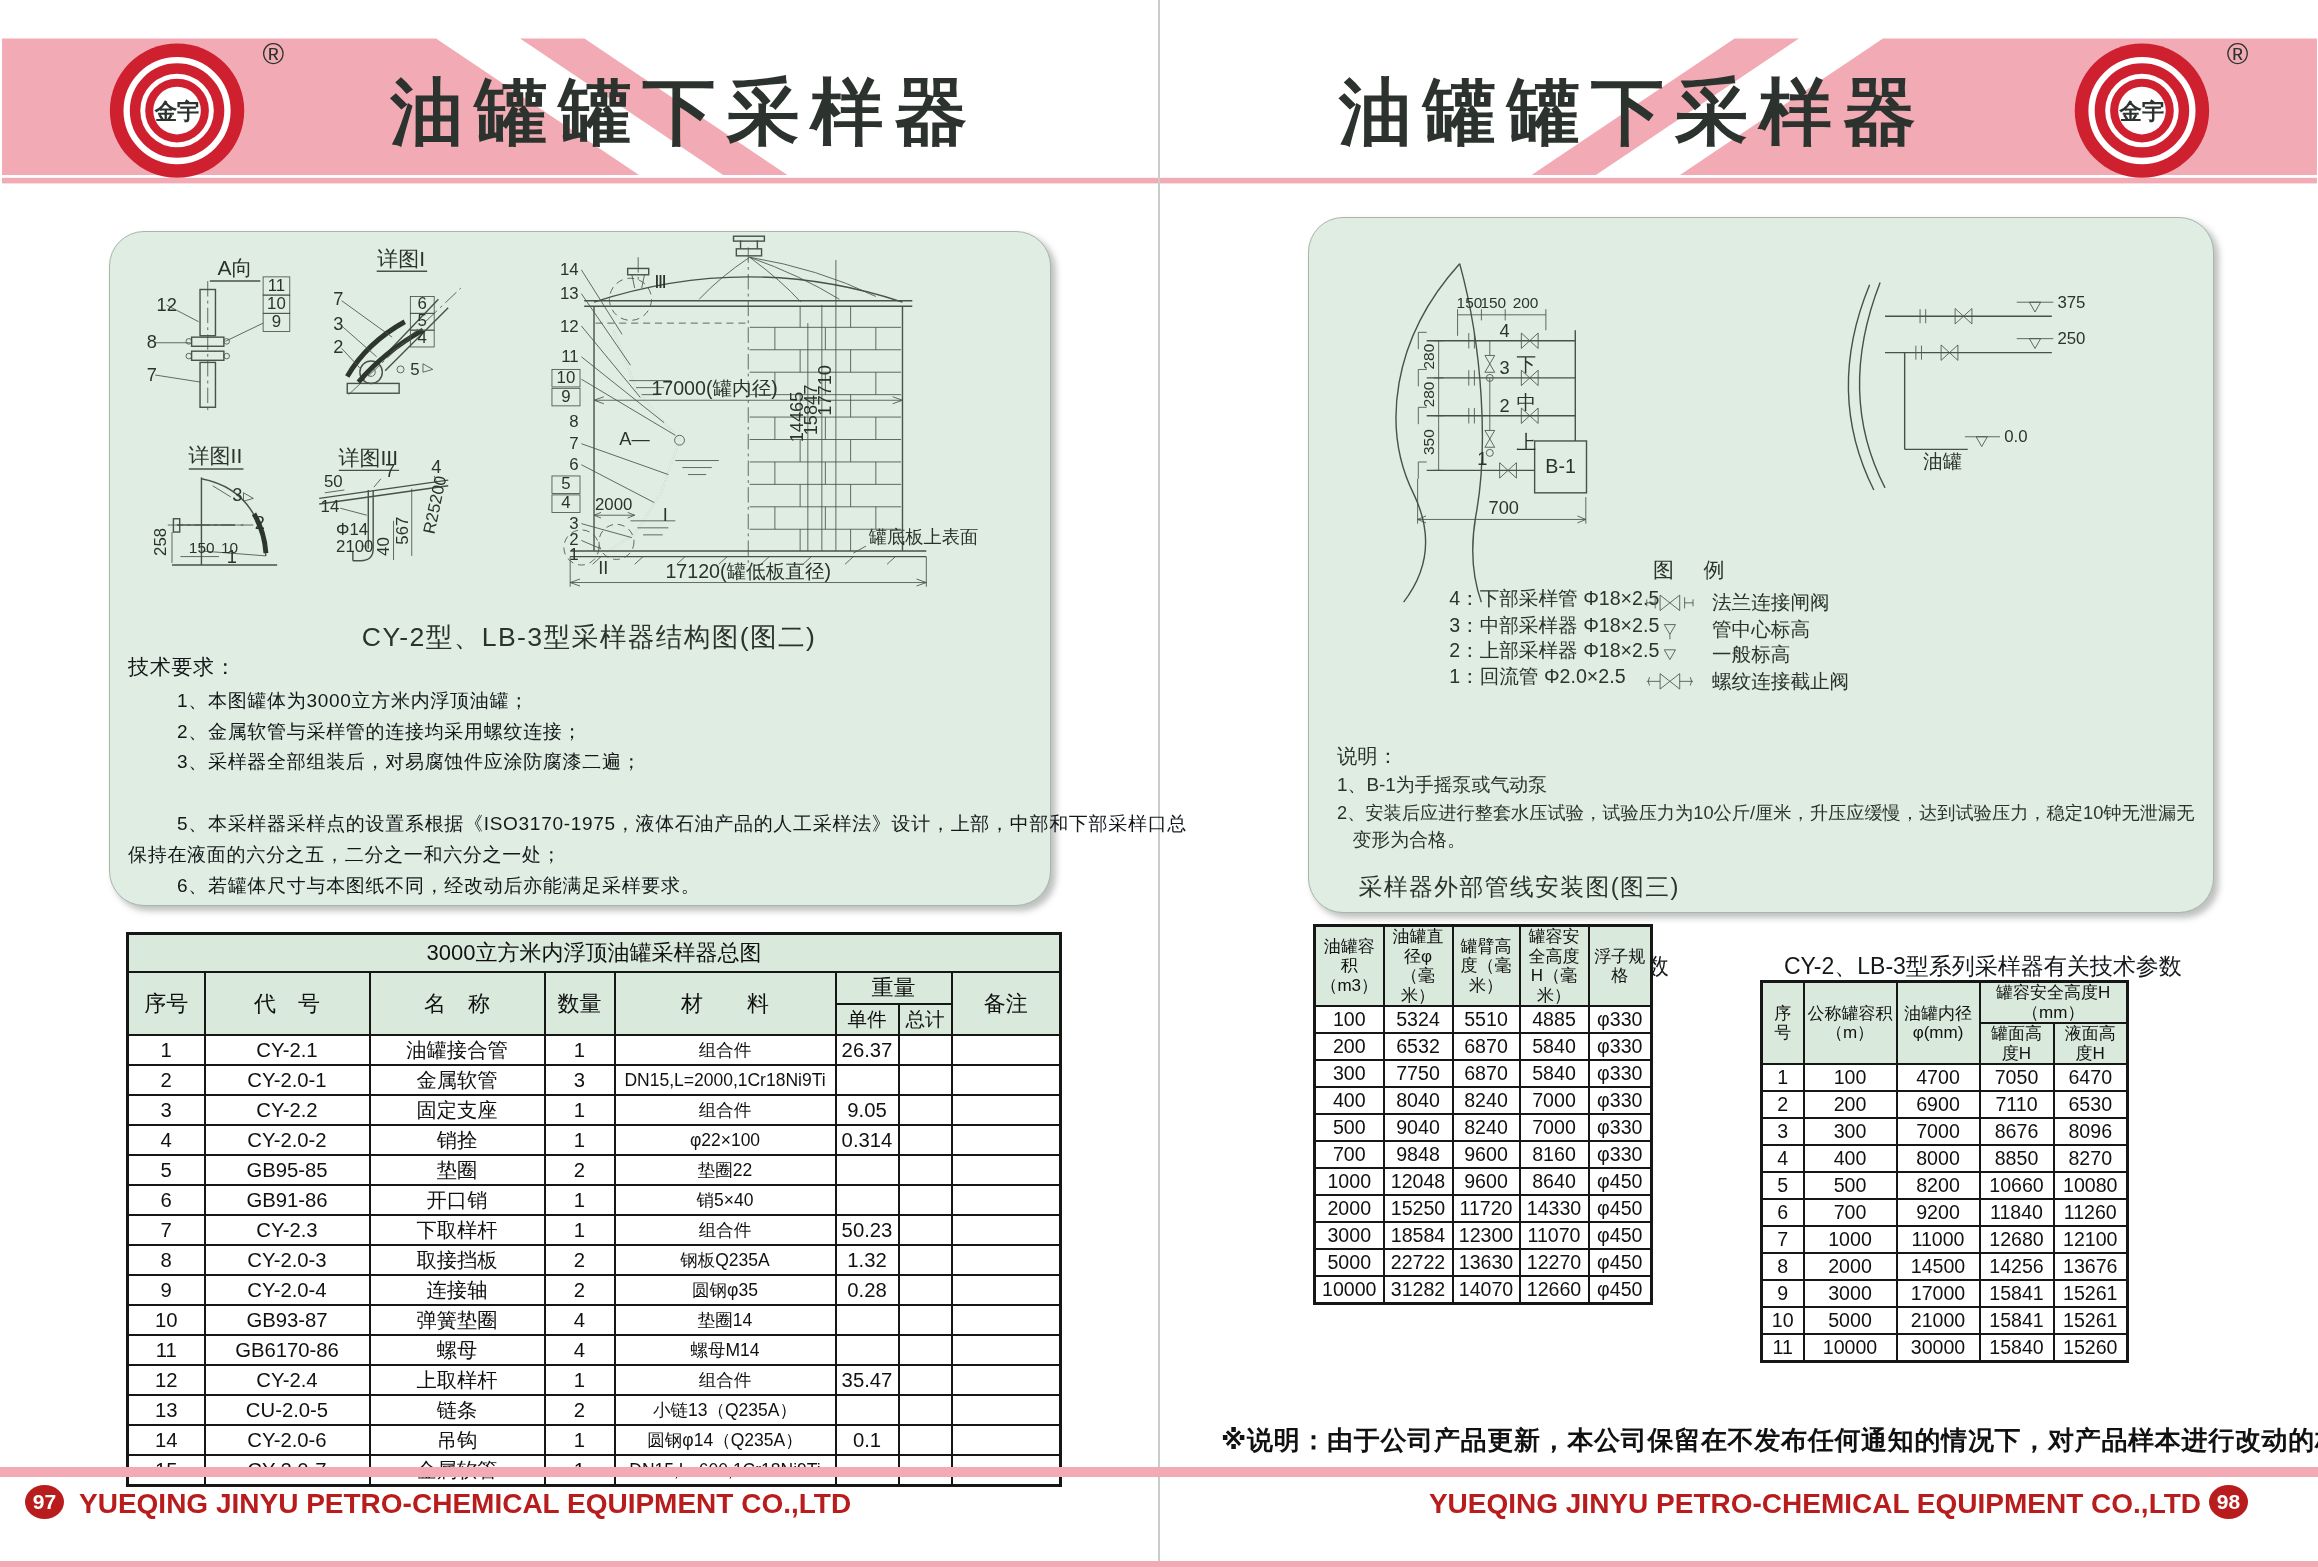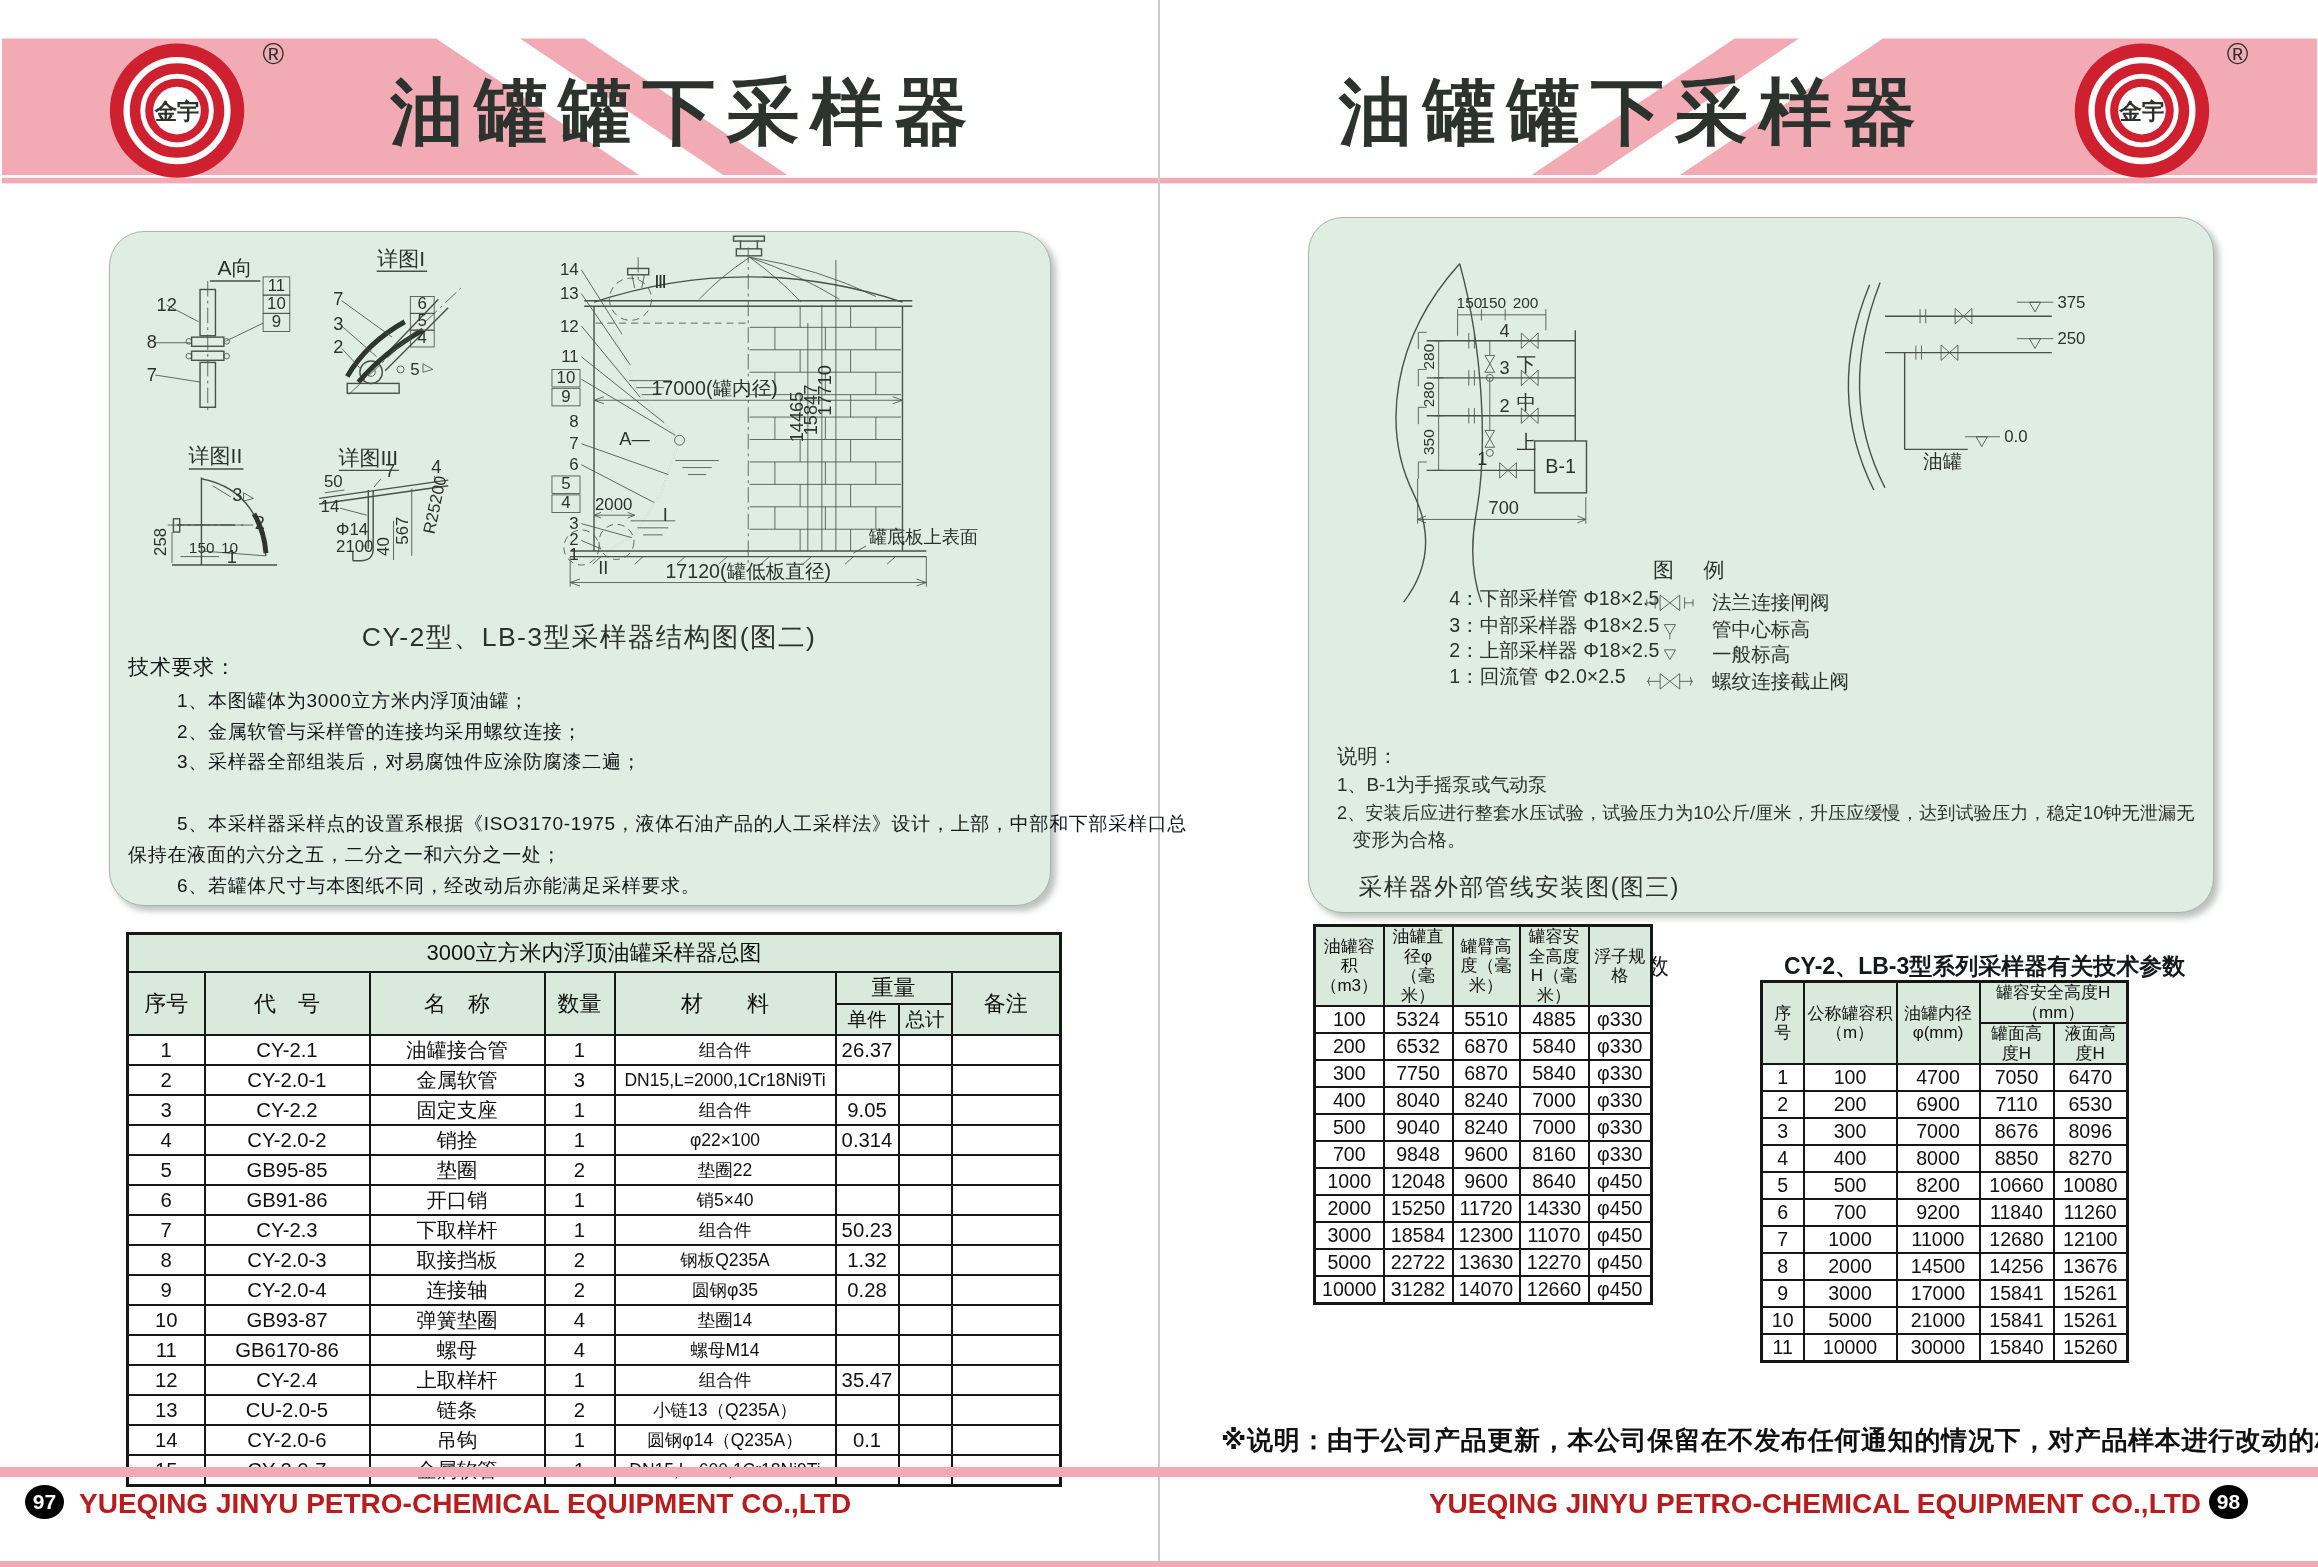--- a/index.html
+++ b/index.html
@@ -22,21 +22,21 @@
       font-weight:normal;color:#111;}
   .thead{background:#d9e9dc;}
   .parts td{font-size:20.3px;height:28px;}
   .parts td:nth-child(5){font-size:17.5px;}
   .parts th{font-size:22px;}
   .ptitle{font-size:22.4px;height:36px;background:#d9e9dc;}
   .cy td{font-size:19.6px;height:25px;}
   .cy th{font-size:17px;line-height:1.15;}
   .tbl-title{position:absolute;font-size:23px;color:#14181a;text-align:center;white-space:nowrap;margin-left:24px;}
   .company{position:absolute;font-size:28px;font-weight:bold;color:#b91c1c;letter-spacing:0px;white-space:nowrap;}
-  .oval{position:absolute;width:39px;height:34px;border-radius:50%;background:#000000;color:#fff;
+  .oval{position:absolute;width:39px;height:34px;border-radius:50%;background:#b91c1c;color:#fff;
         font-size:21px;font-weight:bold;display:flex;align-items:center;justify-content:center;}
   .bar{position:absolute;background:#f2abb4;}
   .disclaimer{position:absolute;font-size:26px;font-weight:bold;color:#111;white-space:nowrap;letter-spacing:0.7px;}
 </style>
 </head>
 <body>
 
 <div id="root">
 
   <svg class="abs" style="left:0;top:0;" width="2319" height="189" viewBox="0 0 3307 270">
@@ -804,21 +804,21 @@
         <tr>
           <td>10000</td>
           <td>31282</td>
           <td>14070</td>
           <td>12660</td>
           <td>φ450</td>
         </tr>
       </tbody>
   </table>
 
-  <div class="tbl-title" style="left:1760px;top:951px;width:365px;font-weight:bold;">CY-2、LB-3型系列采样器有关技术参数</div>
+  <div class="tbl-title" style="left:1760px;top:951px;width:365px;">CY-2、LB-3型系列采样器有关技术参数</div>
   <table class="tbl cy abs" style="left:1760px;top:980px;width:365px;">
     <colgroup>
         <col style="width:42px">
         <col style="width:93px">
         <col style="width:83px">
         <col style="width:74px">
         <col style="width:74px">
       </colgroup>
     <thead>
       <tr class="thead" style="height:29.4px;">

